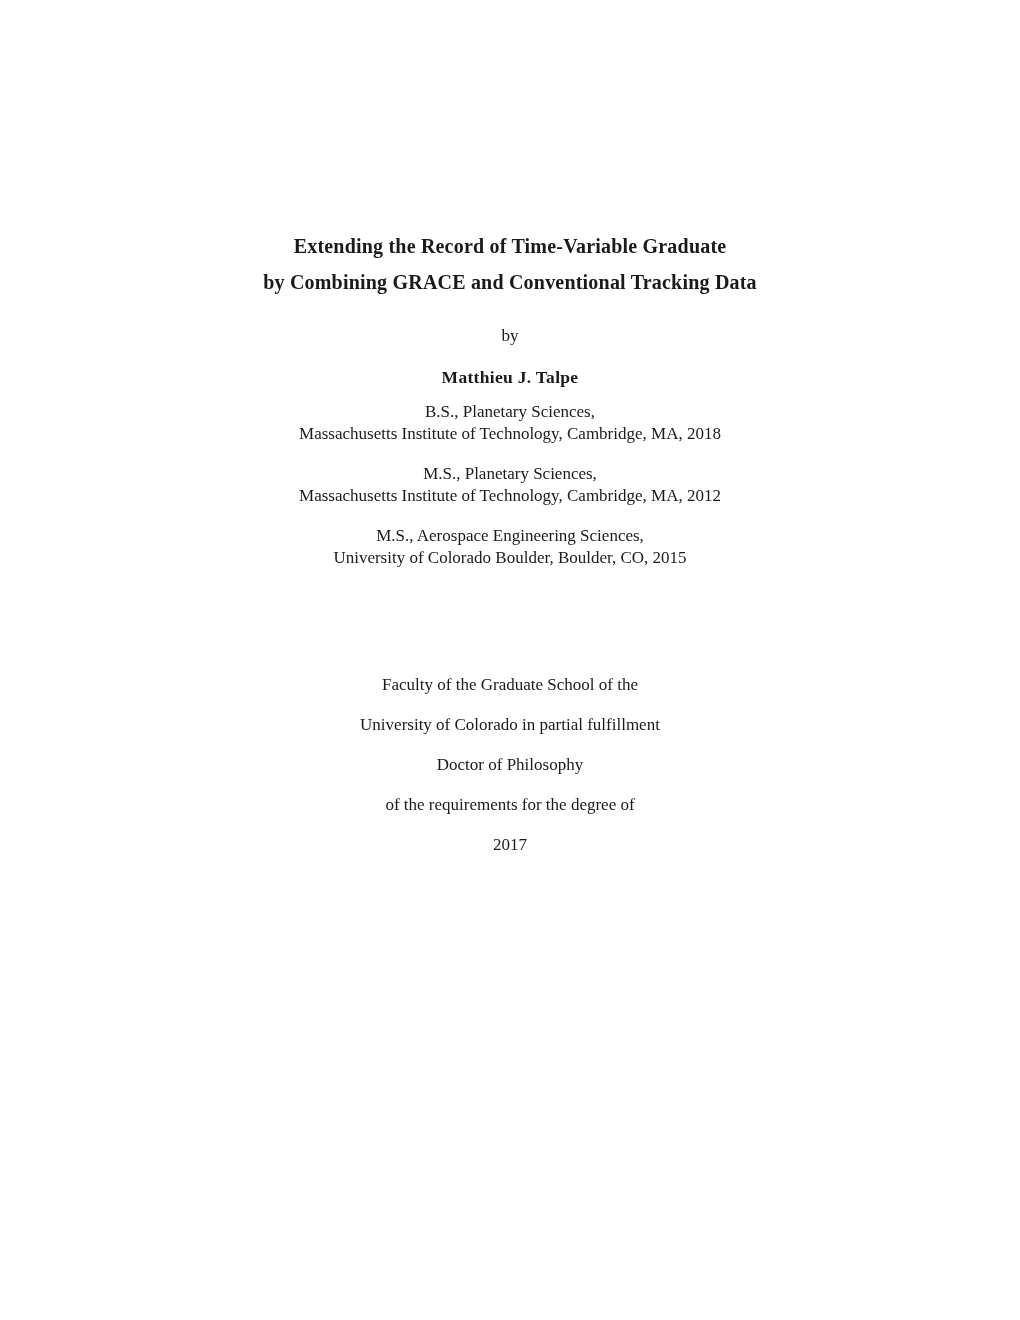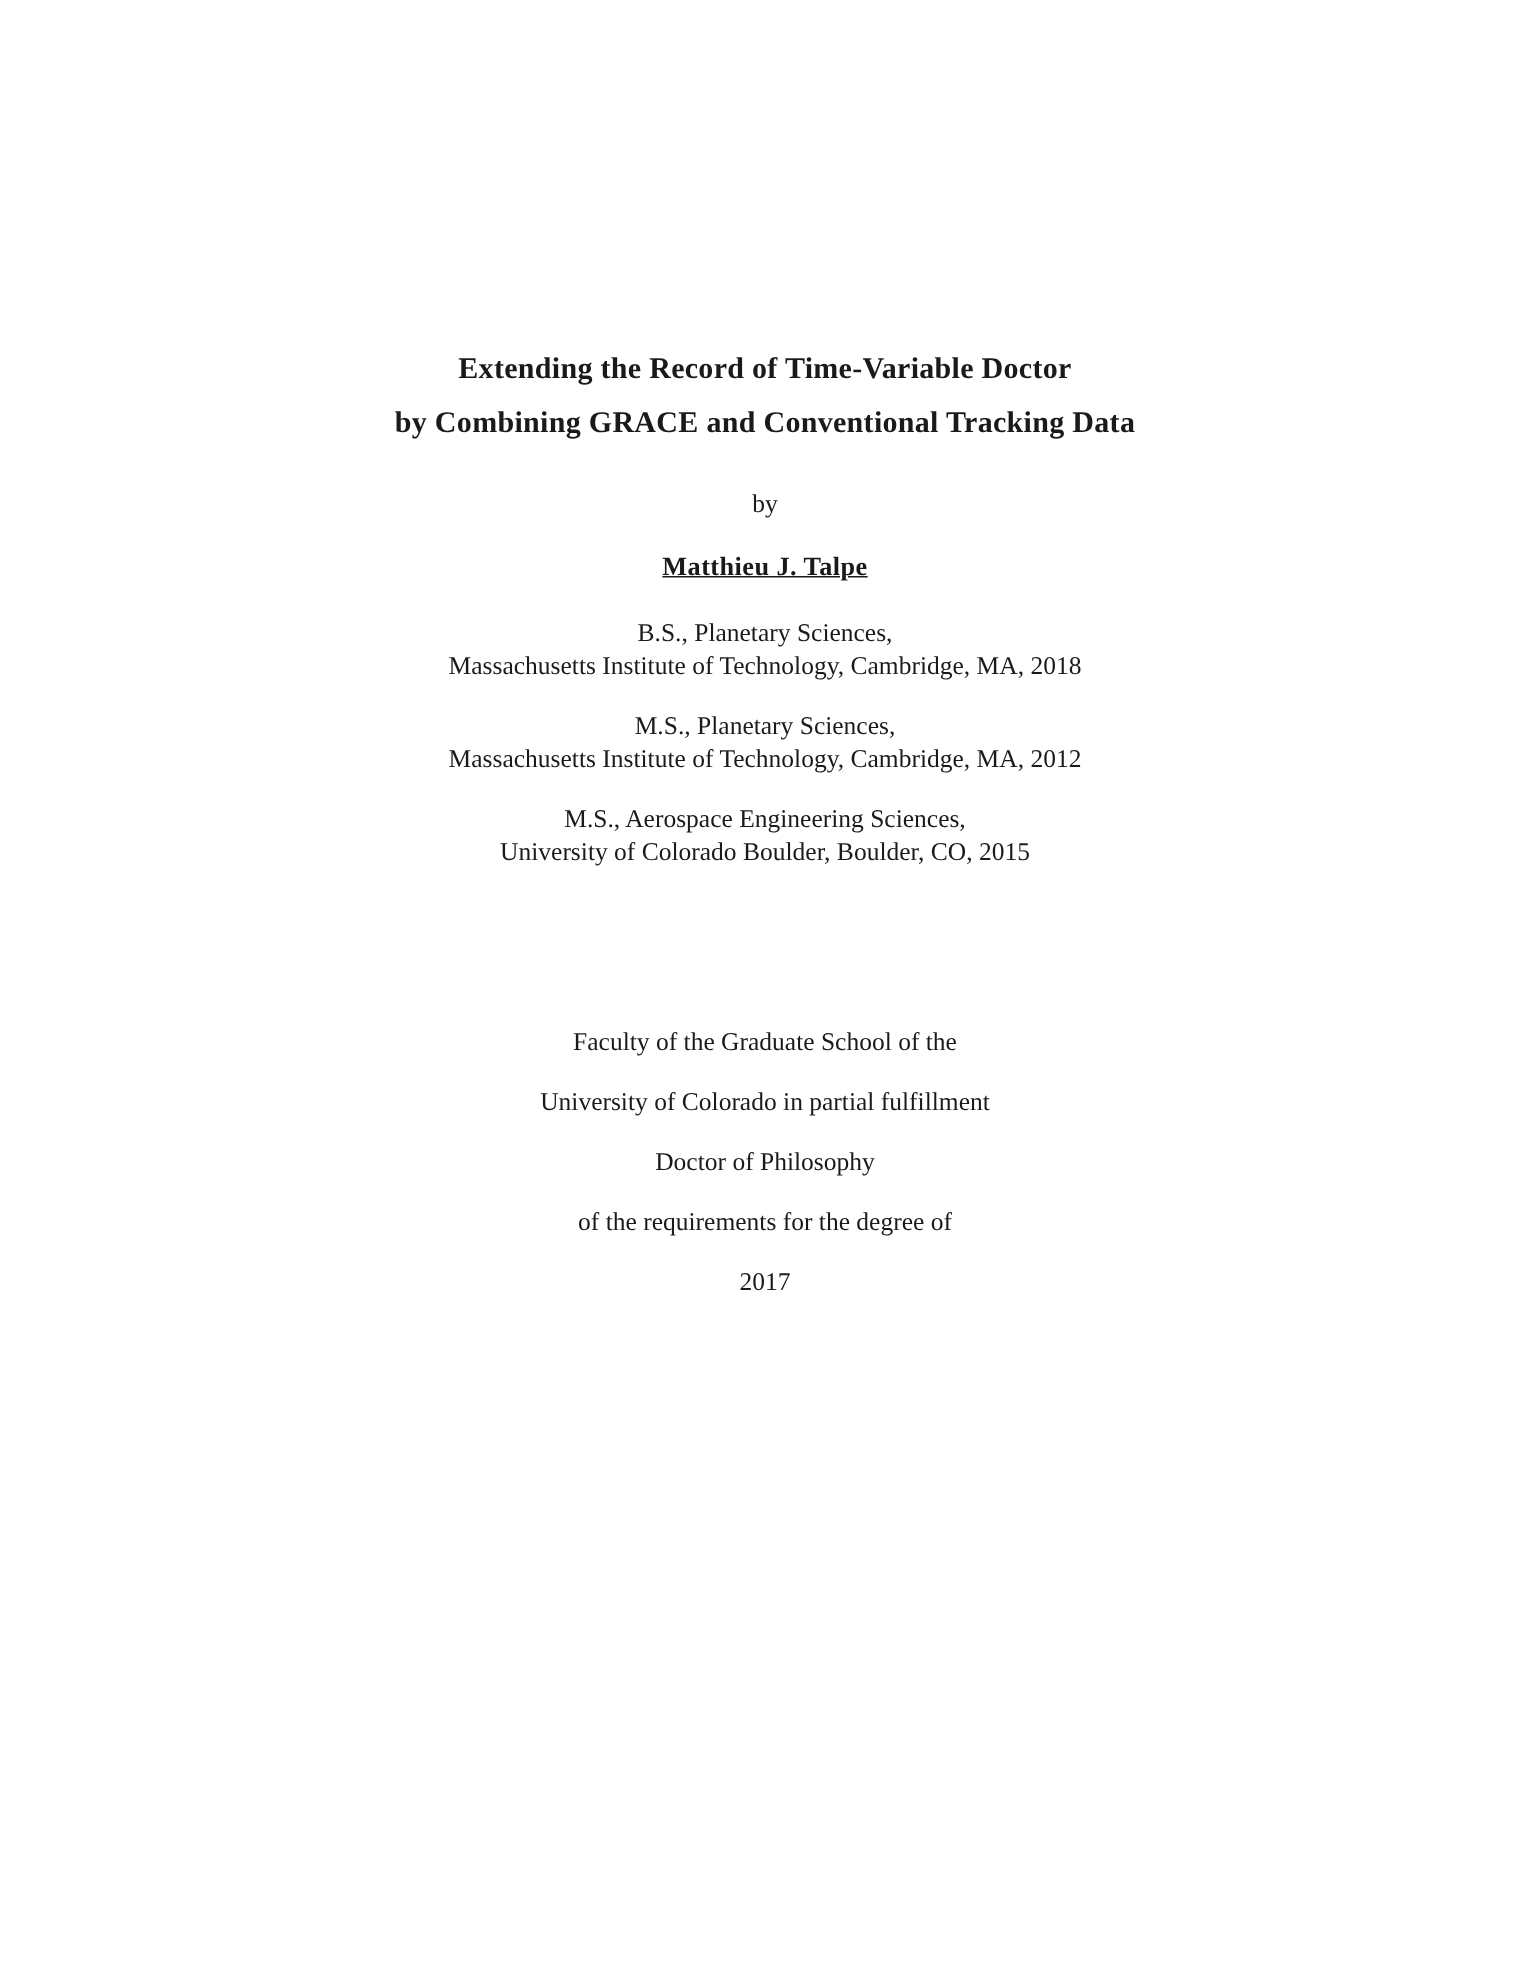--- a/index.html
+++ b/index.html
@@ -33,25 +33,24 @@
     line-height: 24px;
     margin-top: 24px;
   }
 
   .author {
     font-size: 17.5px;
     font-weight: bold;
     line-height: 24px;
     margin-top: 17px;
     letter-spacing: 0.3px;
-    text-decoration: underline;
   }
 
   .degrees {
-    margin-top: 22px;
+    margin-top: 12px;
     text-align: center;
   }
 
   .degree-entry {
     font-size: 17px;
     line-height: 22px;
     margin-bottom: 18px;
   }
 
   .degree-entry:last-child {
@@ -66,21 +65,21 @@
   .submission-line {
     line-height: 40px;
   }
 </style>
 </head>
 <body>
 
 <div class="page">
 
   <div class="title">
-    <div>Extending the Record of Time-Variable Doctor</div>
+    <div>Extending the Record of Time-Variable Graduate</div>
     <div>by Combining GRACE and Conventional Tracking Data</div>
   </div>
 
   <div class="byline">by</div>
 
   <div class="author">Matthieu J. Talpe</div>
 
   <div class="degrees">
     <div class="degree-entry">
       <div>B.S., Planetary Sciences,</div>

